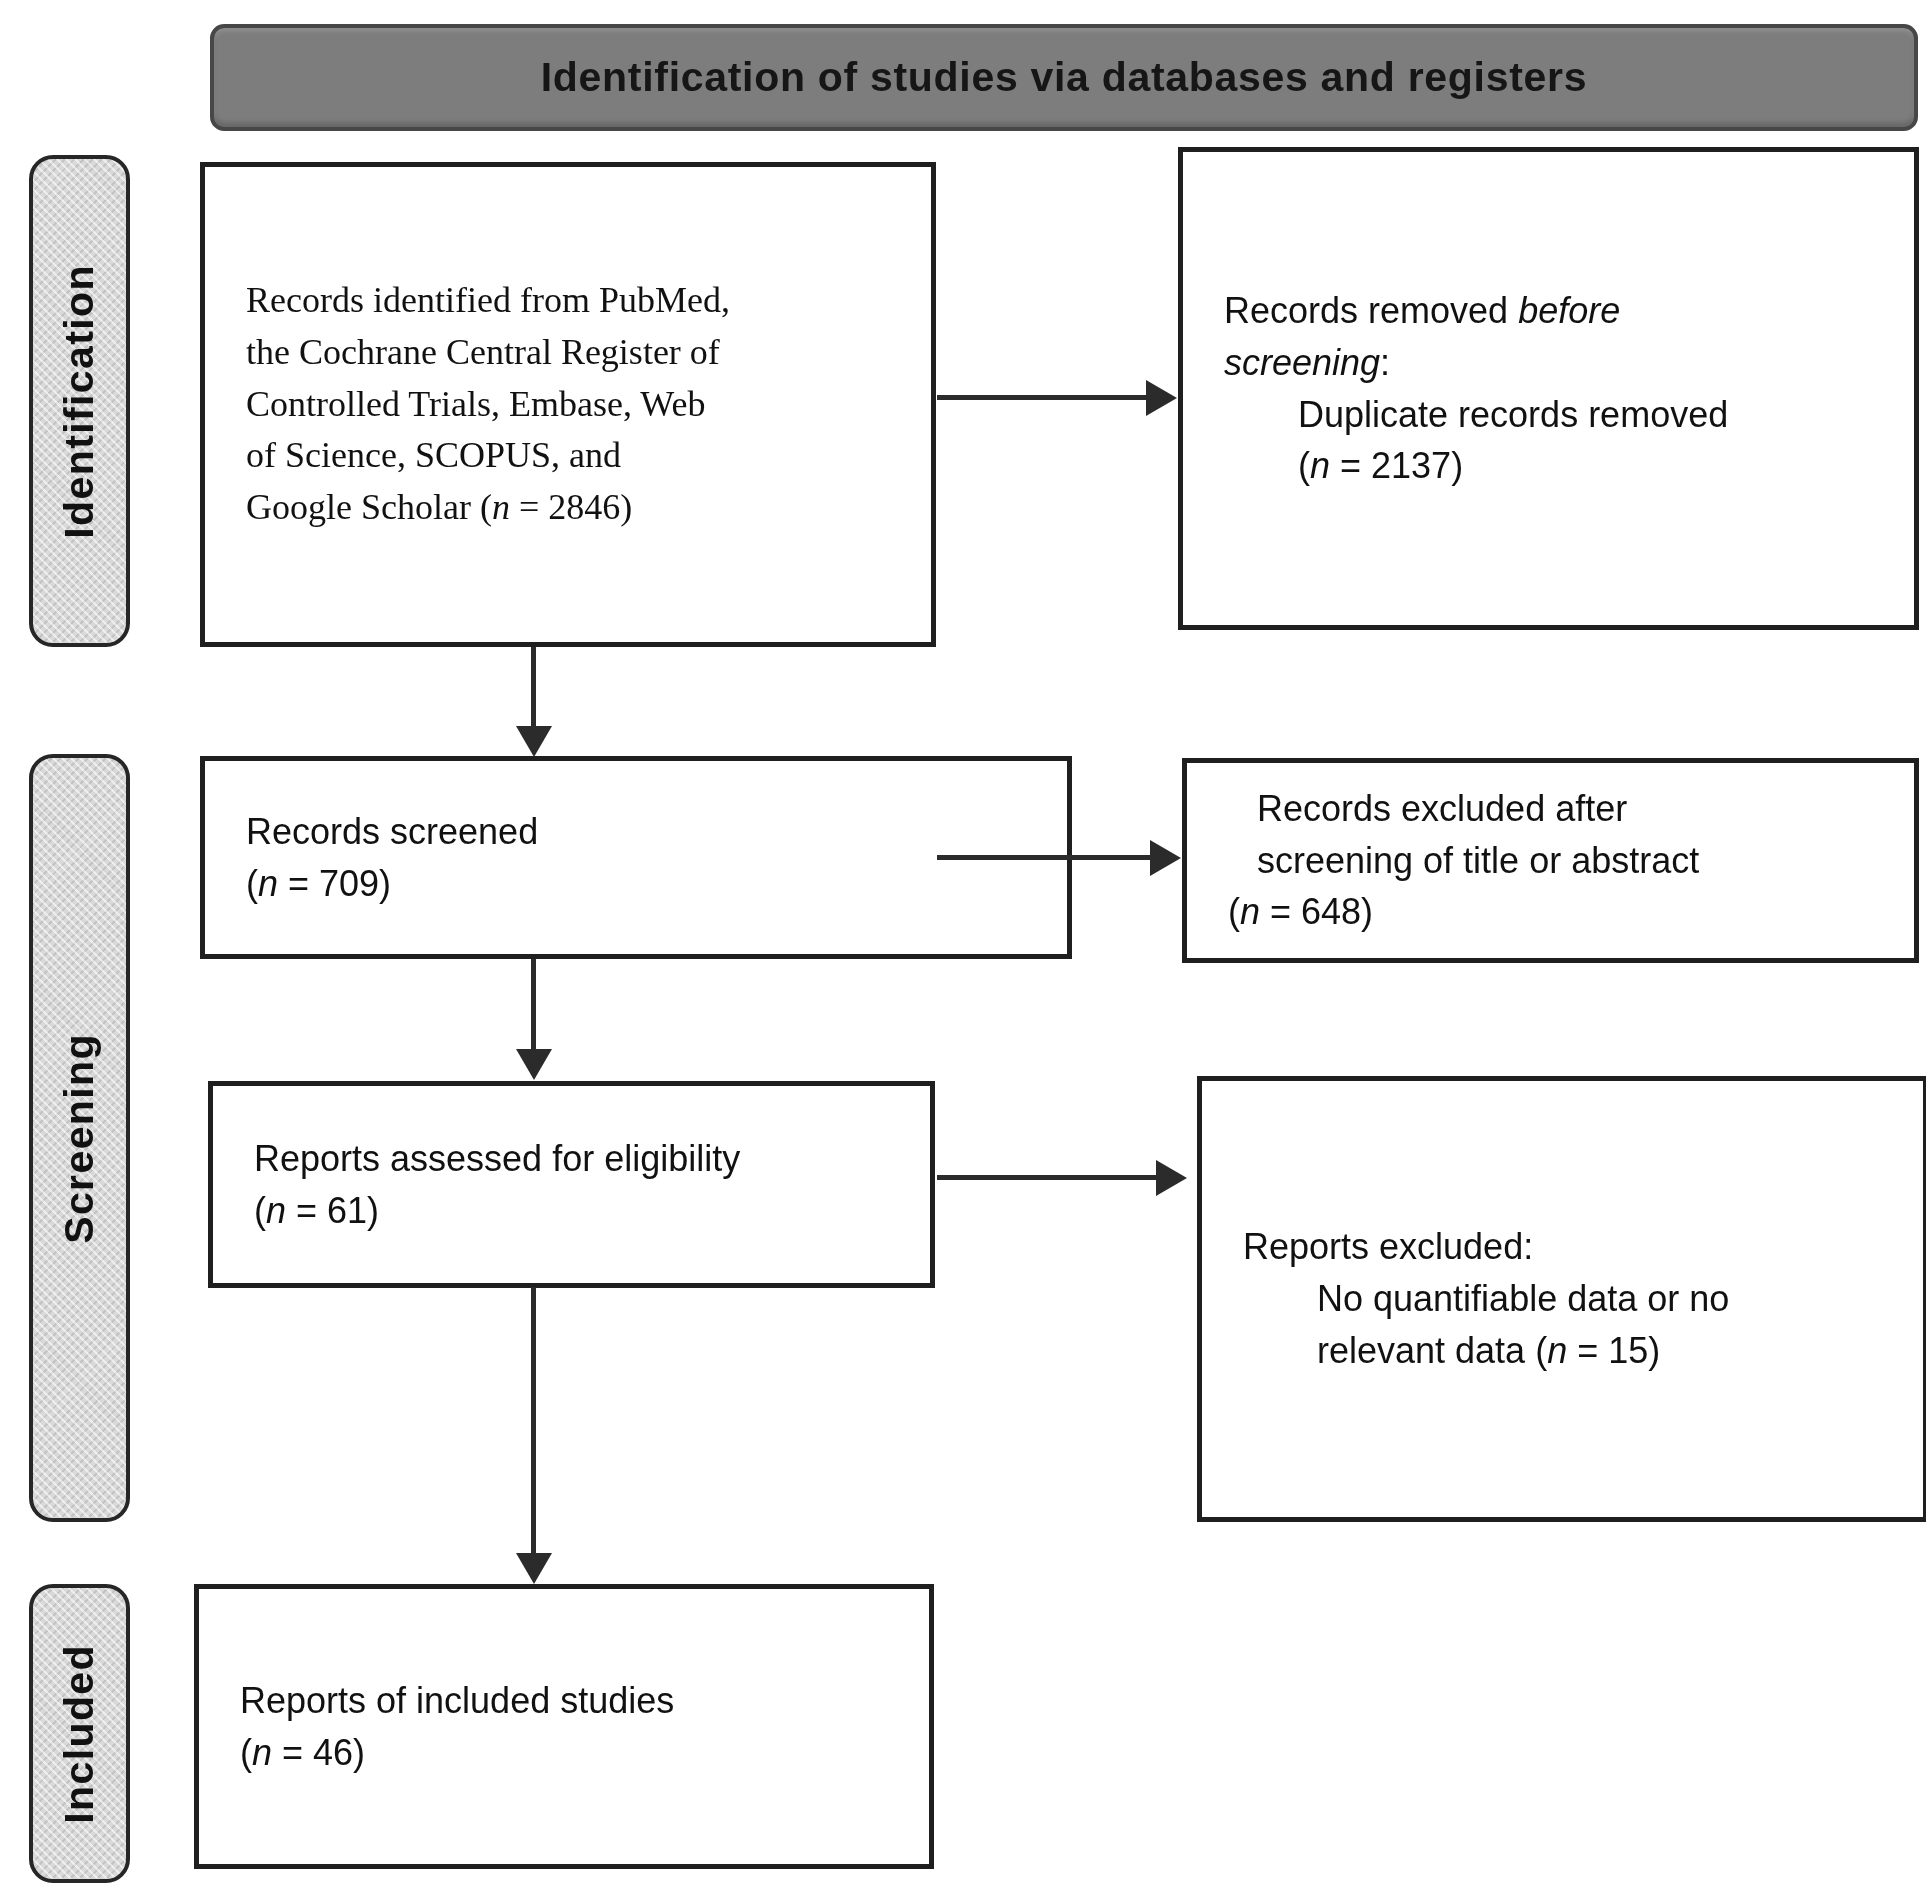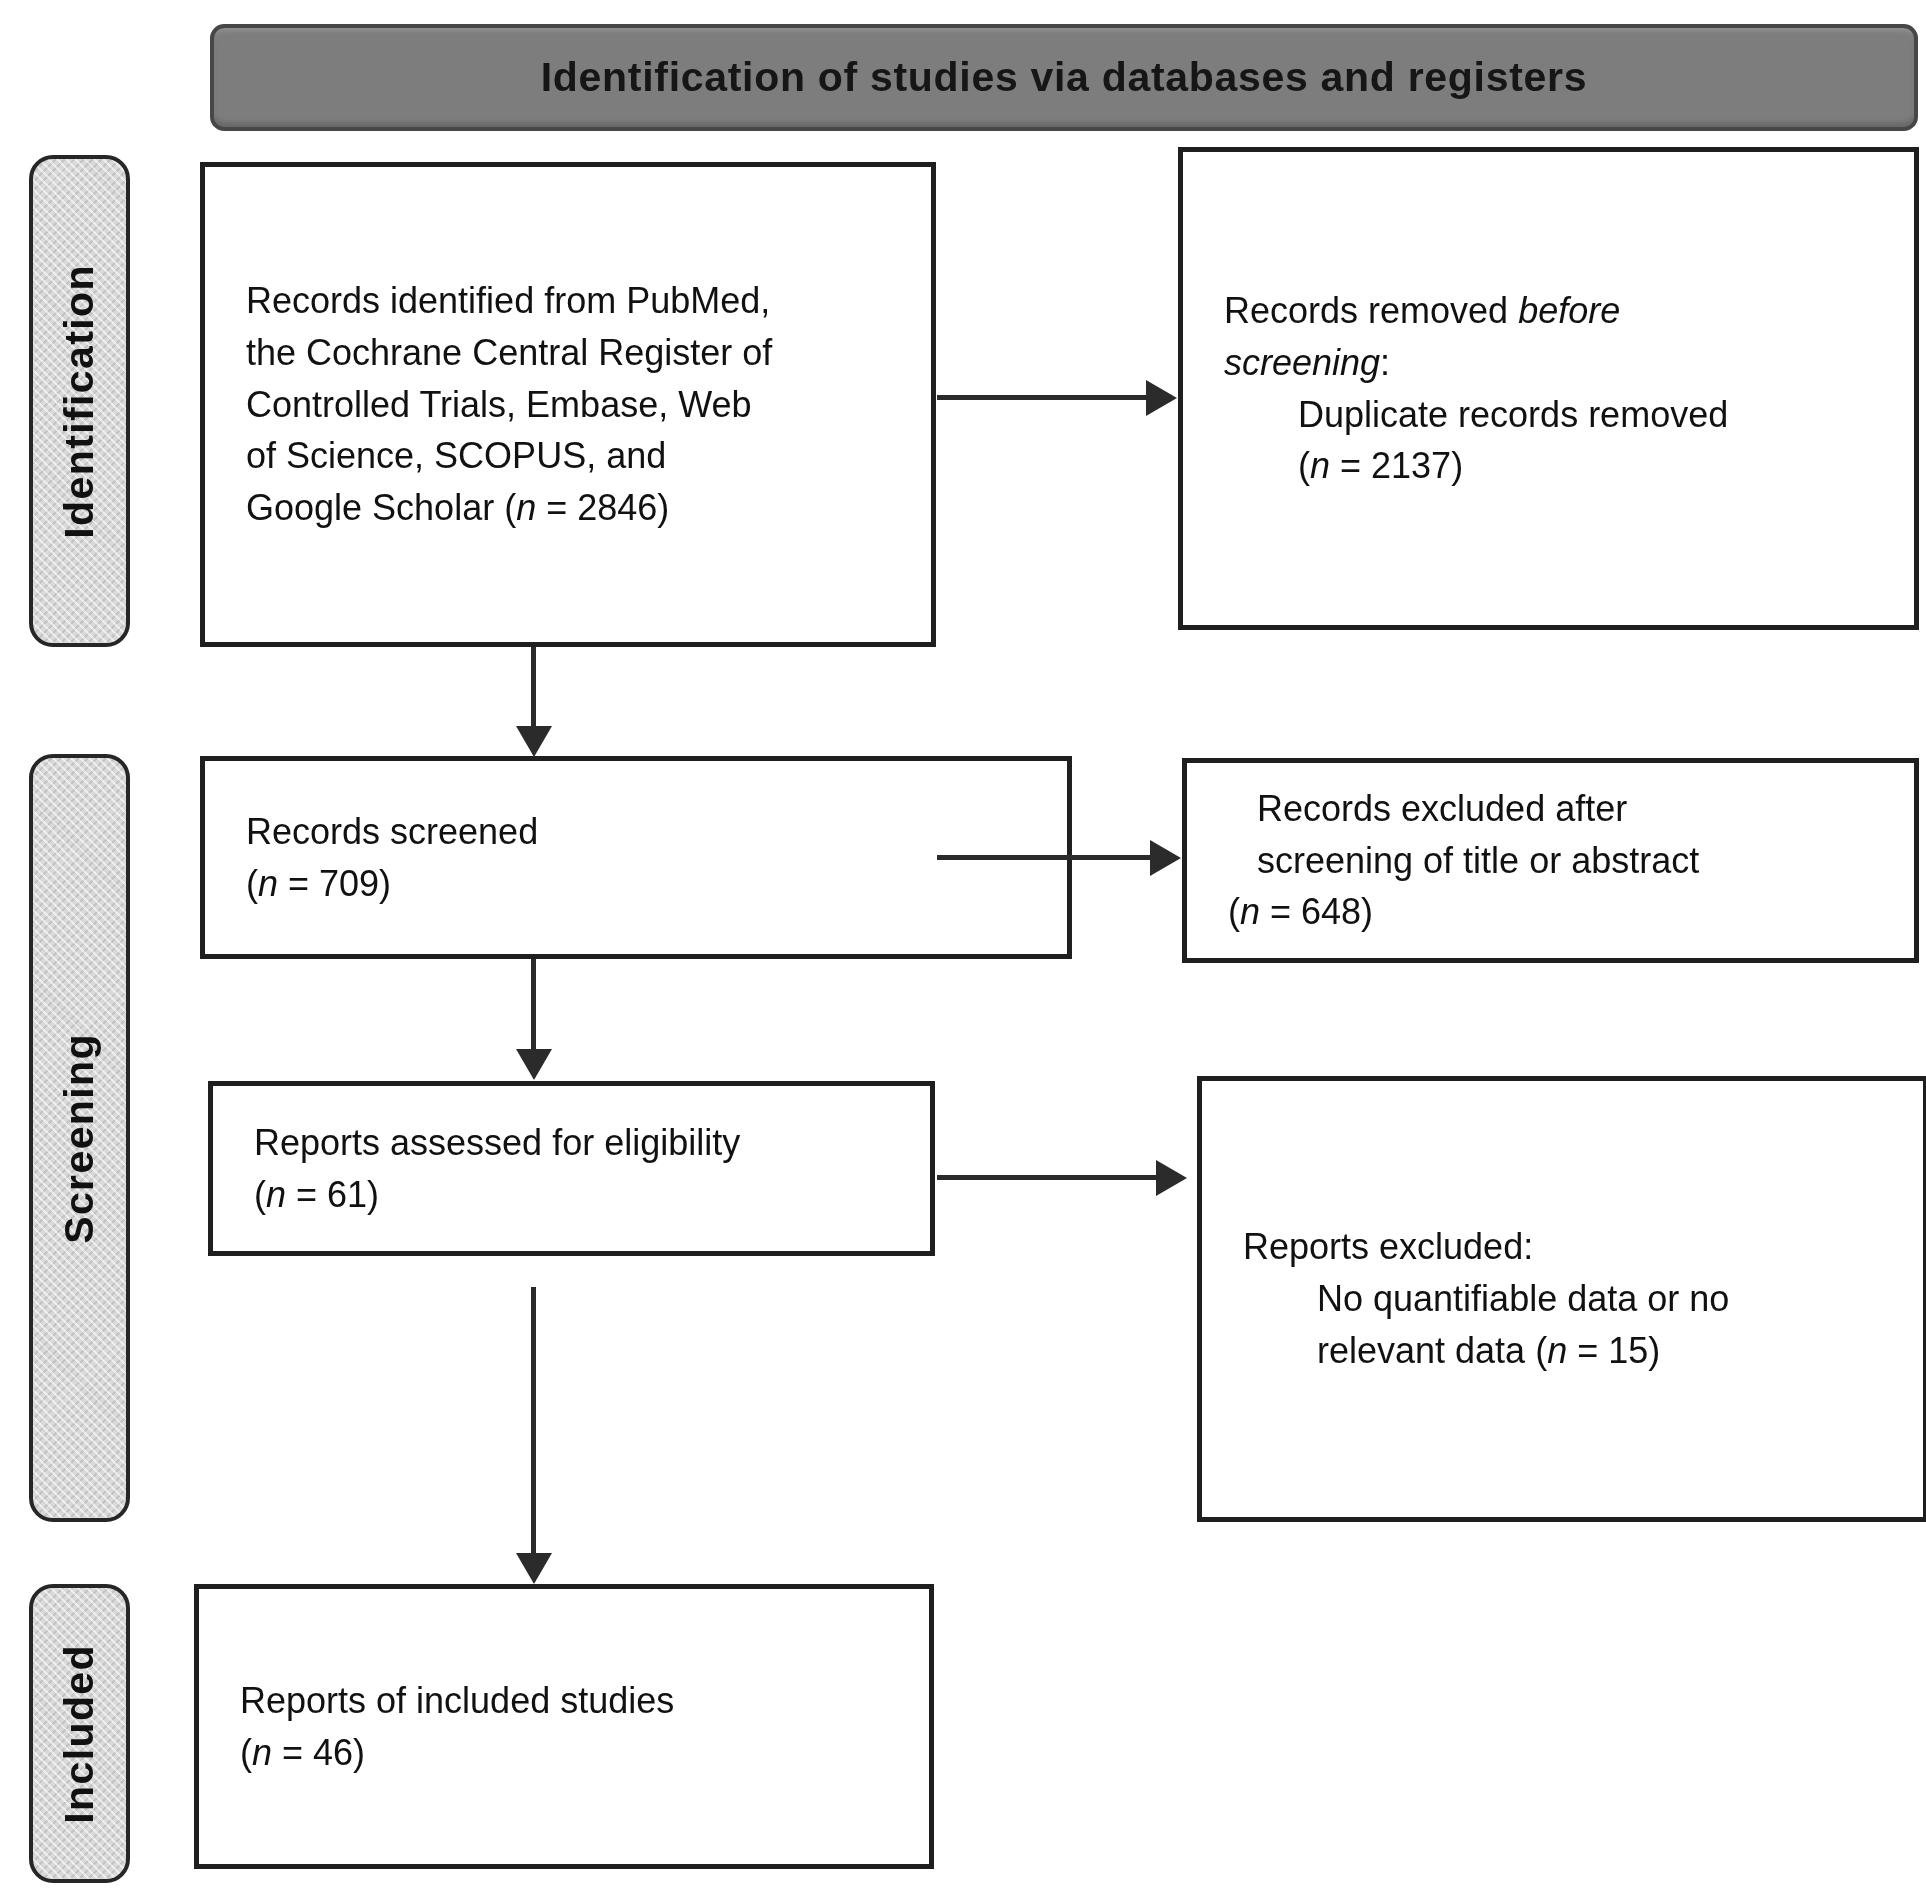--- a/index.html
+++ b/index.html
@@ -65,27 +65,27 @@
     position:absolute;
     background:var(--box-fill);
     border:5px solid var(--box-border);
     display:flex;flex-direction:column;justify-content:center;
     font-size:36px;line-height:1.44;color:var(--text);
     padding:14.3px 21.4px 14.3px 41px;
   }
   .fbox .indent{padding-left:74px;}
   .fbox i{font-style:italic;}
   .box-identified{left:200px;top:162px;width:736px;height:485px;}
-  .box-identified .wrap{max-width:613px;}
+  .box-identified .wrap{max-width:613px;font-family:Liberation Serif, serif;}
   .box-removed{left:1178px;top:147px;width:741px;height:483px;}
   .box-removed .lead-wrap{max-width:470px;}
   .box-screened{left:200px;top:756px;width:872px;height:203px;}
   .box-excluded-records{left:1182px;top:758px;width:737px;height:205px;}
   .box-excluded-records .wrap{max-width:570px;margin-left:29px;}
-  .box-assessed{left:208px;top:1081px;width:727px;height:175px;}
+  .box-assessed{left:208px;top:1081px;width:727px;height:207px;}
   .box-excluded-reports{left:1188px;top:1076px;width:731px;height:446px;margin-left:9px;}
   .box-excluded-reports .indent{max-width:585px;}
   .box-included{left:194px;top:1584px;width:740px;height:285px;}
 
   
   .arrow-h{
     position:absolute;height:5px;background:var(--arrow);
   }
   .arrow-h .head{
     position:absolute;right:-30px;top:50%;transform:translateY(-50%);

